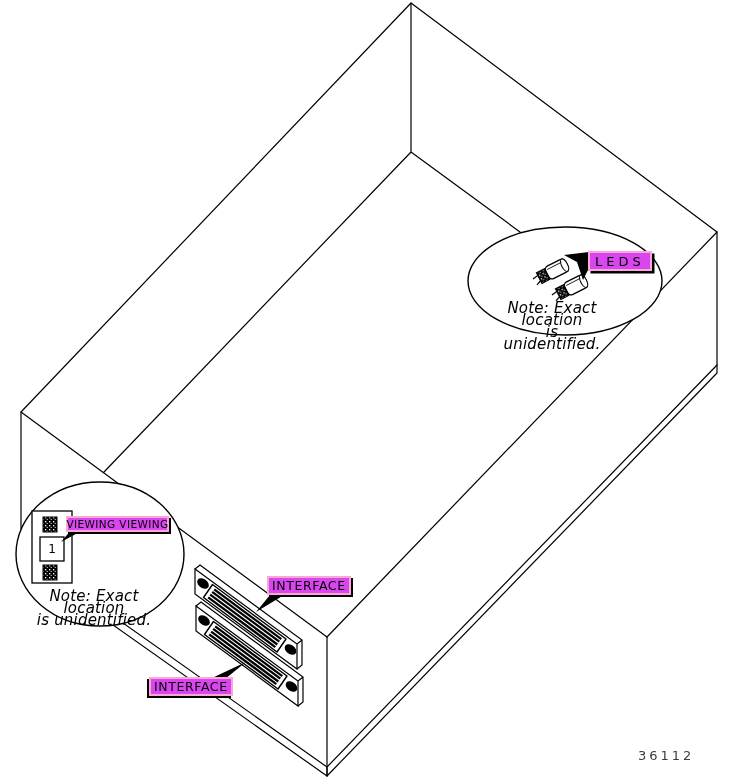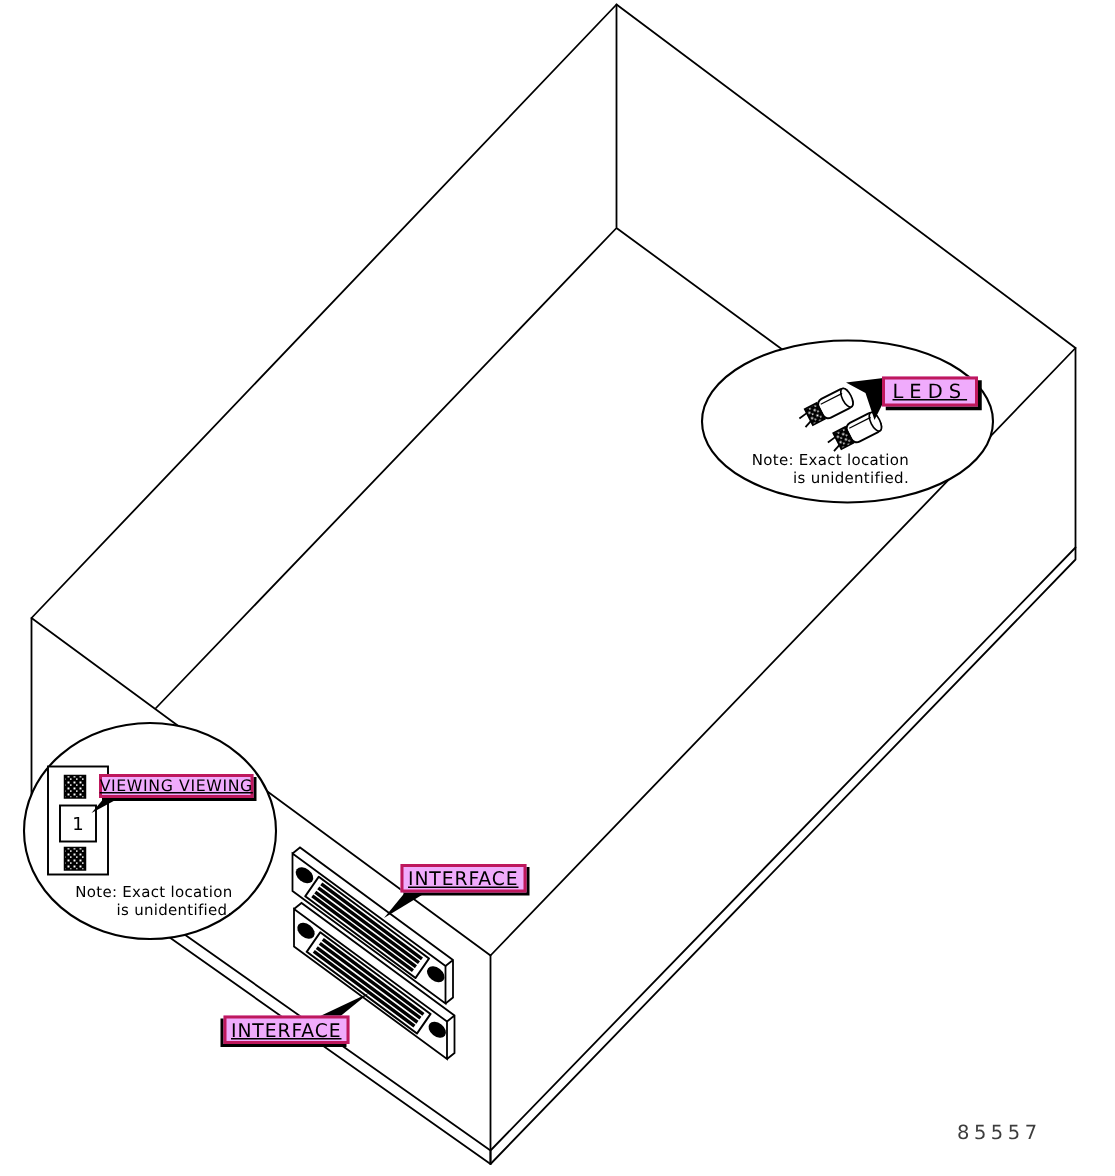--- a/index.html
+++ b/index.html
@@ -2,31 +2,31 @@
 <html><head>
 <meta charset="utf-8">
 <style>
   html,body{margin:0;padding:0;background:#fff;}
   .stage{
     position:relative;width:743px;height:784px;background:#fff;overflow:hidden;
     font-family:"DejaVu Sans",sans-serif;color:#000;
   }
   .stage svg{position:absolute;left:0;top:0;}
   .callout-label{
-    position:absolute;background:#f0abfc;border:2px solid #be185d;
+    position:absolute;background:#d946ef;border:2px solid #f9a8d4;
     display:flex;align-items:center;justify-content:center;
-    white-space:nowrap;color:#000;z-index:5;text-decoration:underline;
+    white-space:nowrap;color:#000;z-index:5;
   }
   .label-vw{left:66px;top:516px;width:99px;height:12px;font-size:10.5px;letter-spacing:0.4px;box-shadow:2px 2px 0 #000;}
   .label-leds{left:588px;top:251px;height:16px;padding:0 5px;font-size:13px;letter-spacing:4px;box-shadow:2.5px 2.5px 0 #000;}
   .label-if-top{left:267px;top:576px;height:15px;padding:0 3px;font-size:12.5px;letter-spacing:0.6px;box-shadow:2px 2px 0 #000;}
   .label-if-bottom{left:149px;top:677px;height:15px;padding:0 3px;font-size:12.5px;letter-spacing:0.6px;box-shadow:-2px 2px 0 #000;}
   .note{
-    position:absolute;text-align:right;font-size:10px;line-height:12px;
-    letter-spacing:0.2px;z-index:5;
+    position:absolute;text-align:center;font-size:15px;line-height:12px;
+    letter-spacing:0.2px;z-index:5;font-style:italic;
   }
   .note-left{left:33px;top:590px;width:122px;}
   .note-right{left:498px;top:302px;width:108px;}
   .window-digit{
     position:absolute;left:40px;top:538px;width:24px;height:22px;
     display:flex;align-items:center;justify-content:center;
     font-size:12px;z-index:6;
   }
   .fig-number{
     position:absolute;left:638px;top:748px;font-size:13px;letter-spacing:3px;
@@ -124,15 +124,15 @@
 
   <div class="note note-right">
     <div>Note: Exact location</div>
     <div>is unidentified.</div>
   </div>
 
   <div class="callout-label label-if-top">INTERFACE</div>
 
   <div class="callout-label label-if-bottom">INTERFACE</div>
 
-  <div class="fig-number">85557</div>
+  <div class="fig-number">36112</div>
 
 </div>
 
 </body></html>

